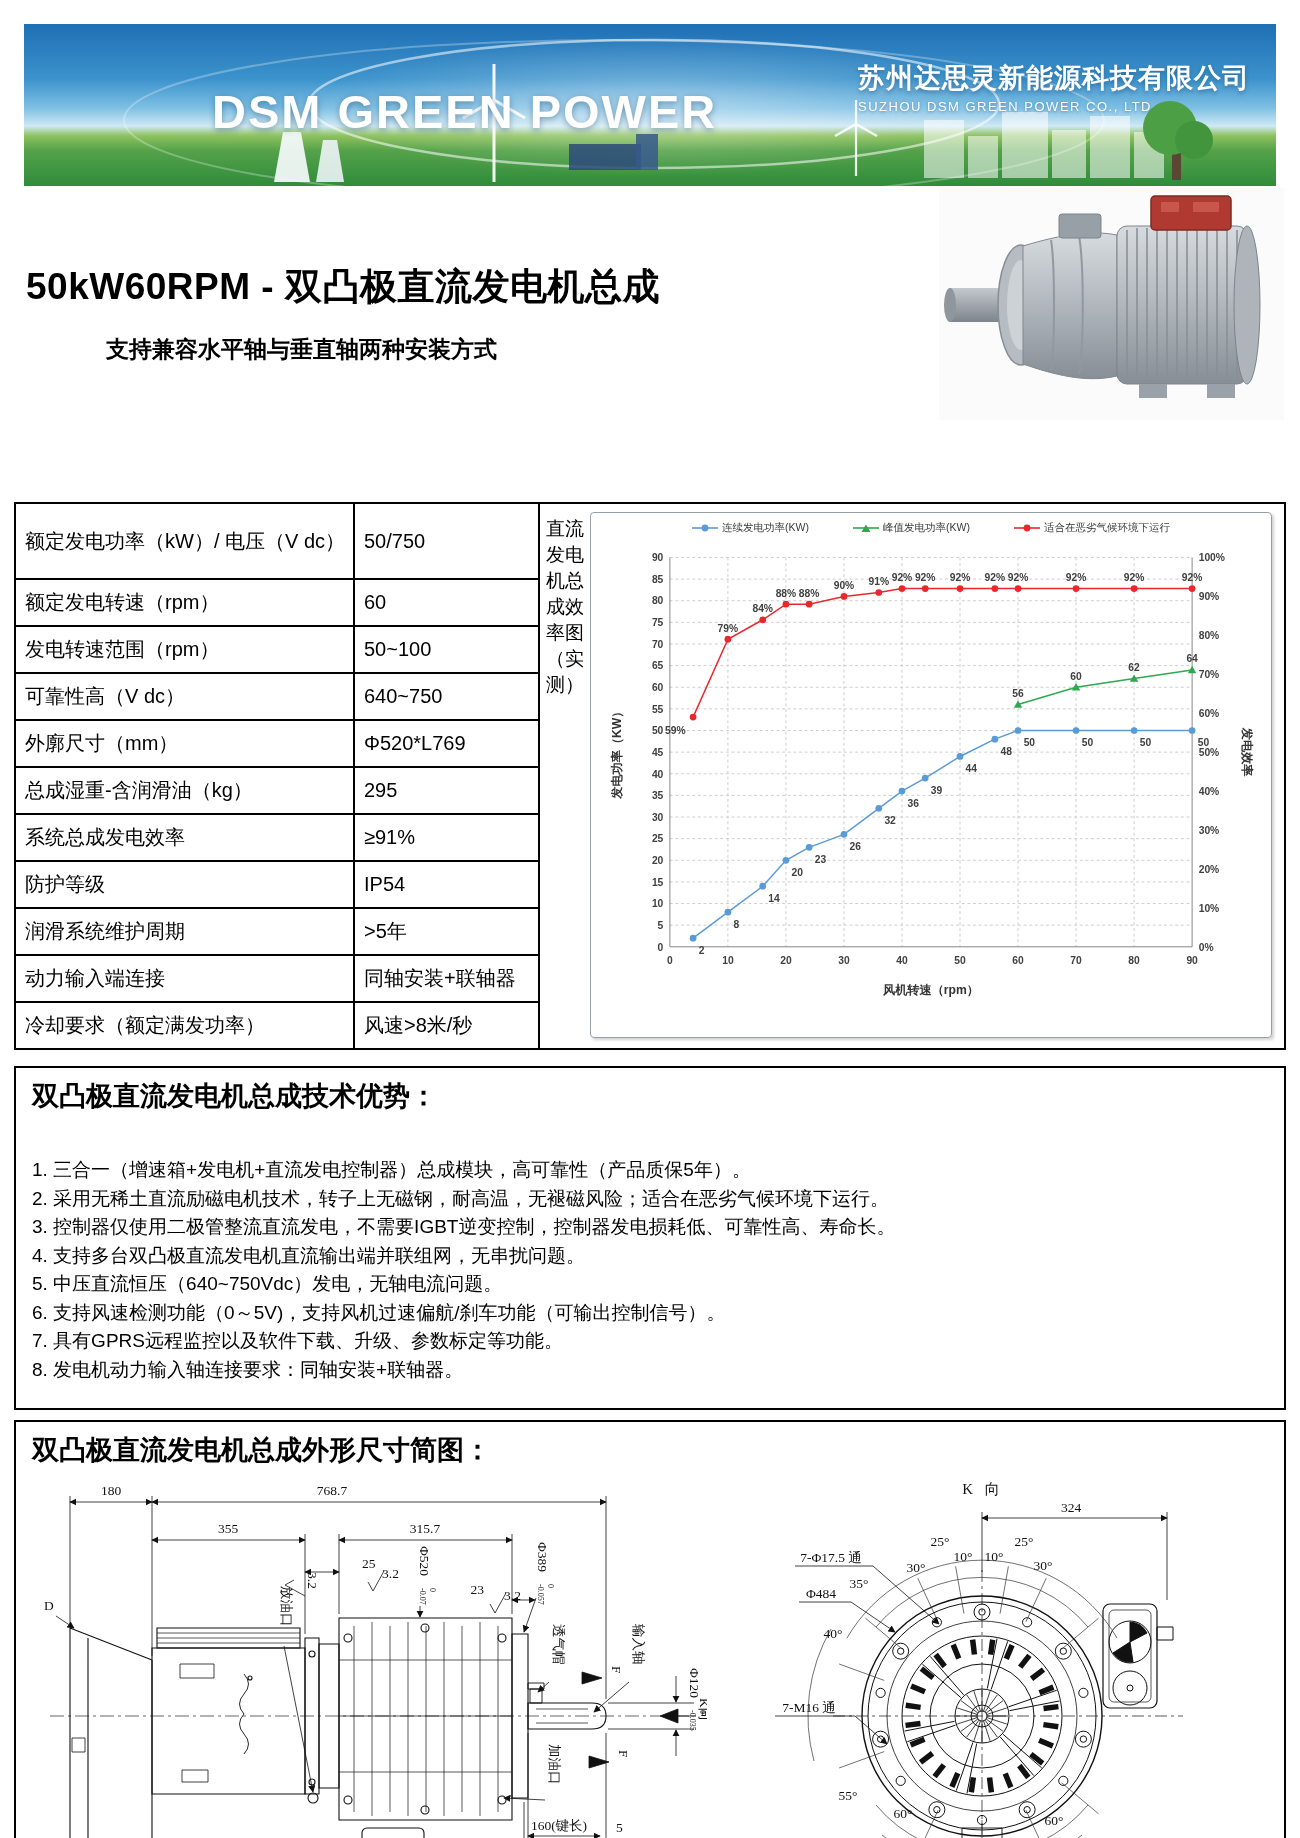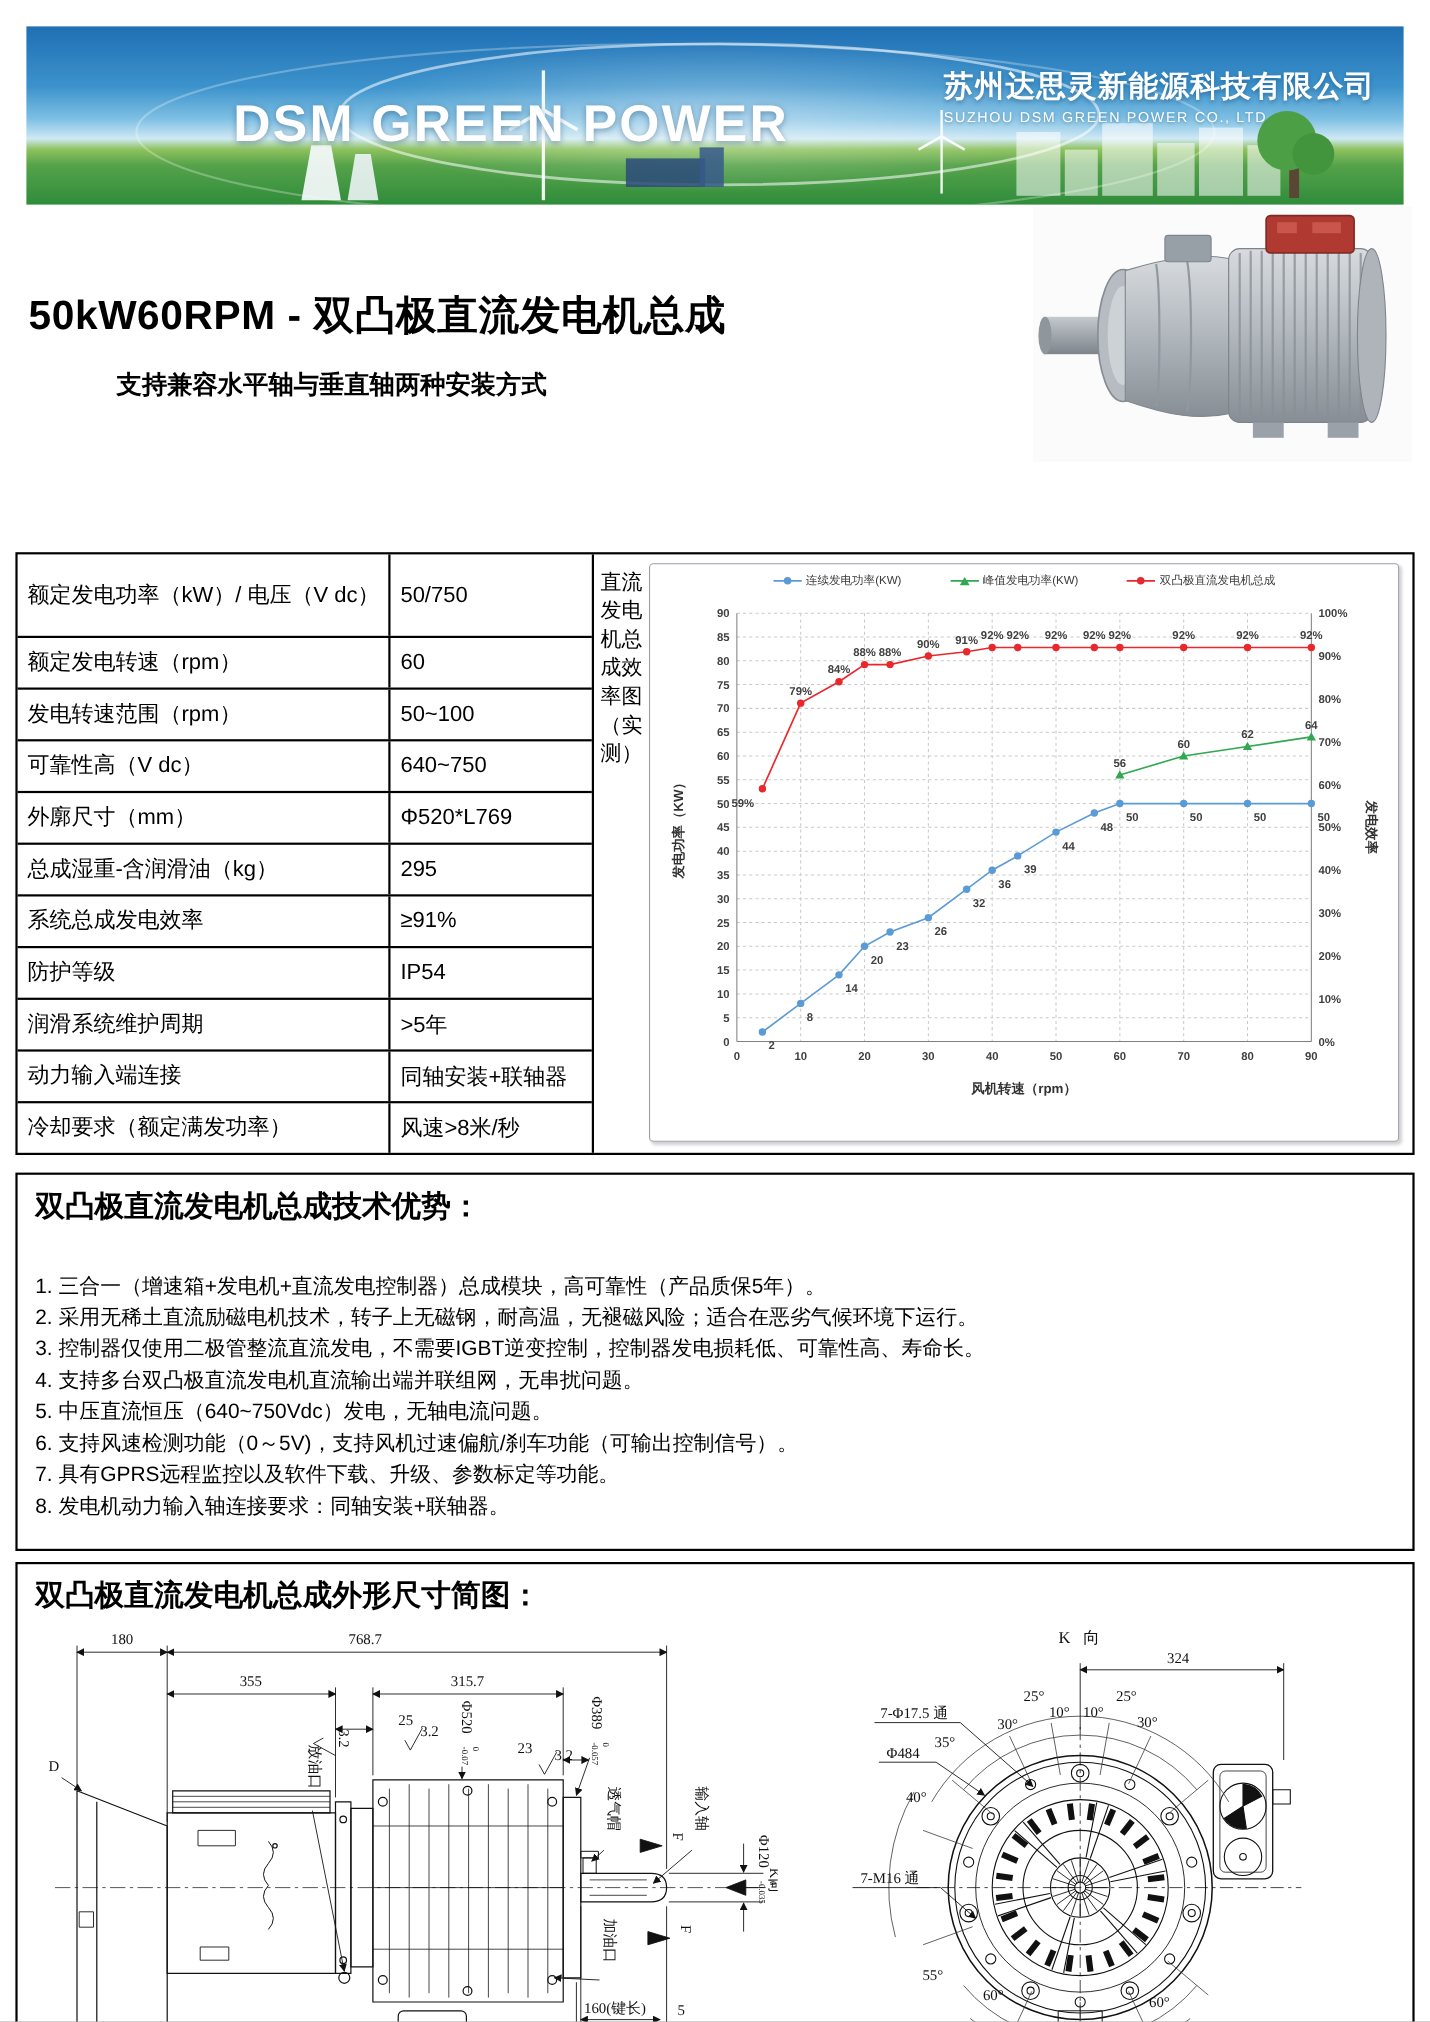--- a/index.html
+++ b/index.html
@@ -233,21 +233,21 @@
                 <line x1="0" y1="5" x2="26" y2="5" stroke="#2fa84f" stroke-width="1.6"></line>
                 <path d="M13,1.5 L17.5,9 L8.5,9 Z" fill="#2fa84f"></path>
               </svg>
               <span>峰值发电功率(KW)</span>
             </span>
             <span class="lg-item">
               <svg width="26" height="11">
                 <line x1="0" y1="5" x2="26" y2="5" stroke="#e8282d" stroke-width="1.6"></line>
                 <circle cx="13" cy="5" r="3.4" fill="#e8282d"></circle>
               </svg>
-              <span>双凸极直流发电机总成</span>
+              <span>适合在恶劣气候环境下运行</span>
             </span>
           </div>
         <svg id="chart-svg" viewBox="0 0 690 515">
             <text class="tk" x="66" y="458" text-anchor="middle">0</text>
             <line x1="128" y1="24" x2="128" y2="440" stroke="#c9c9c9" stroke-width="1" stroke-dasharray="3 3"></line>
             <text class="tk" x="128" y="458" text-anchor="middle">10</text>
             <line x1="190" y1="24" x2="190" y2="440" stroke="#c9c9c9" stroke-width="1" stroke-dasharray="3 3"></line>
             <text class="tk" x="190" y="458" text-anchor="middle">20</text>
             <line x1="252" y1="24" x2="252" y2="440" stroke="#c9c9c9" stroke-width="1" stroke-dasharray="3 3"></line>
             <text class="tk" x="252" y="458" text-anchor="middle">30</text>

